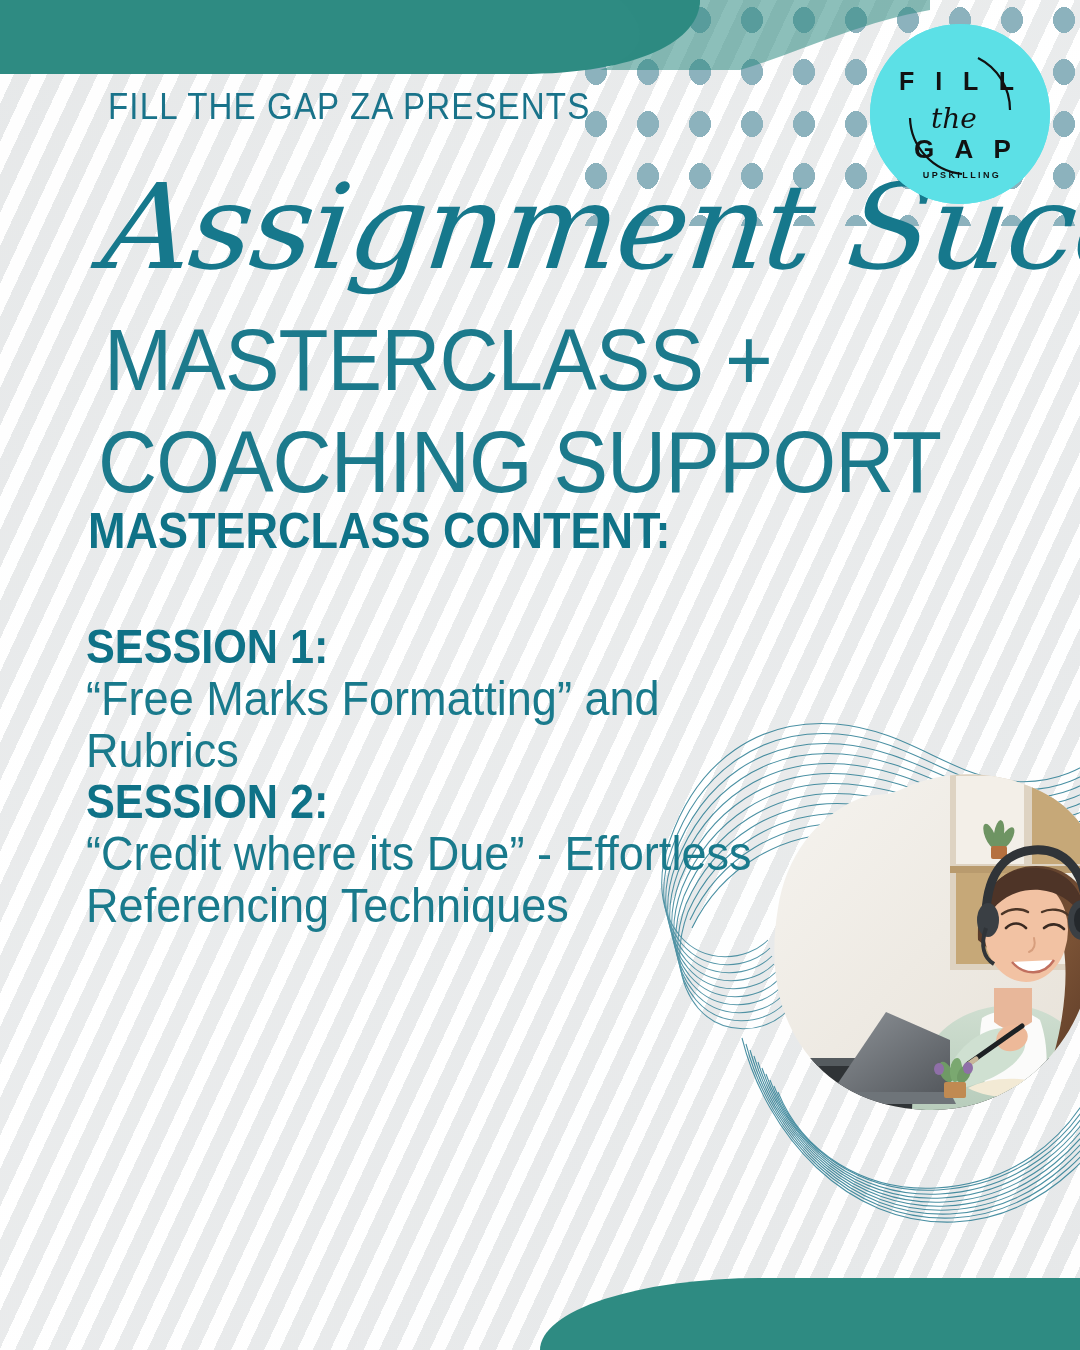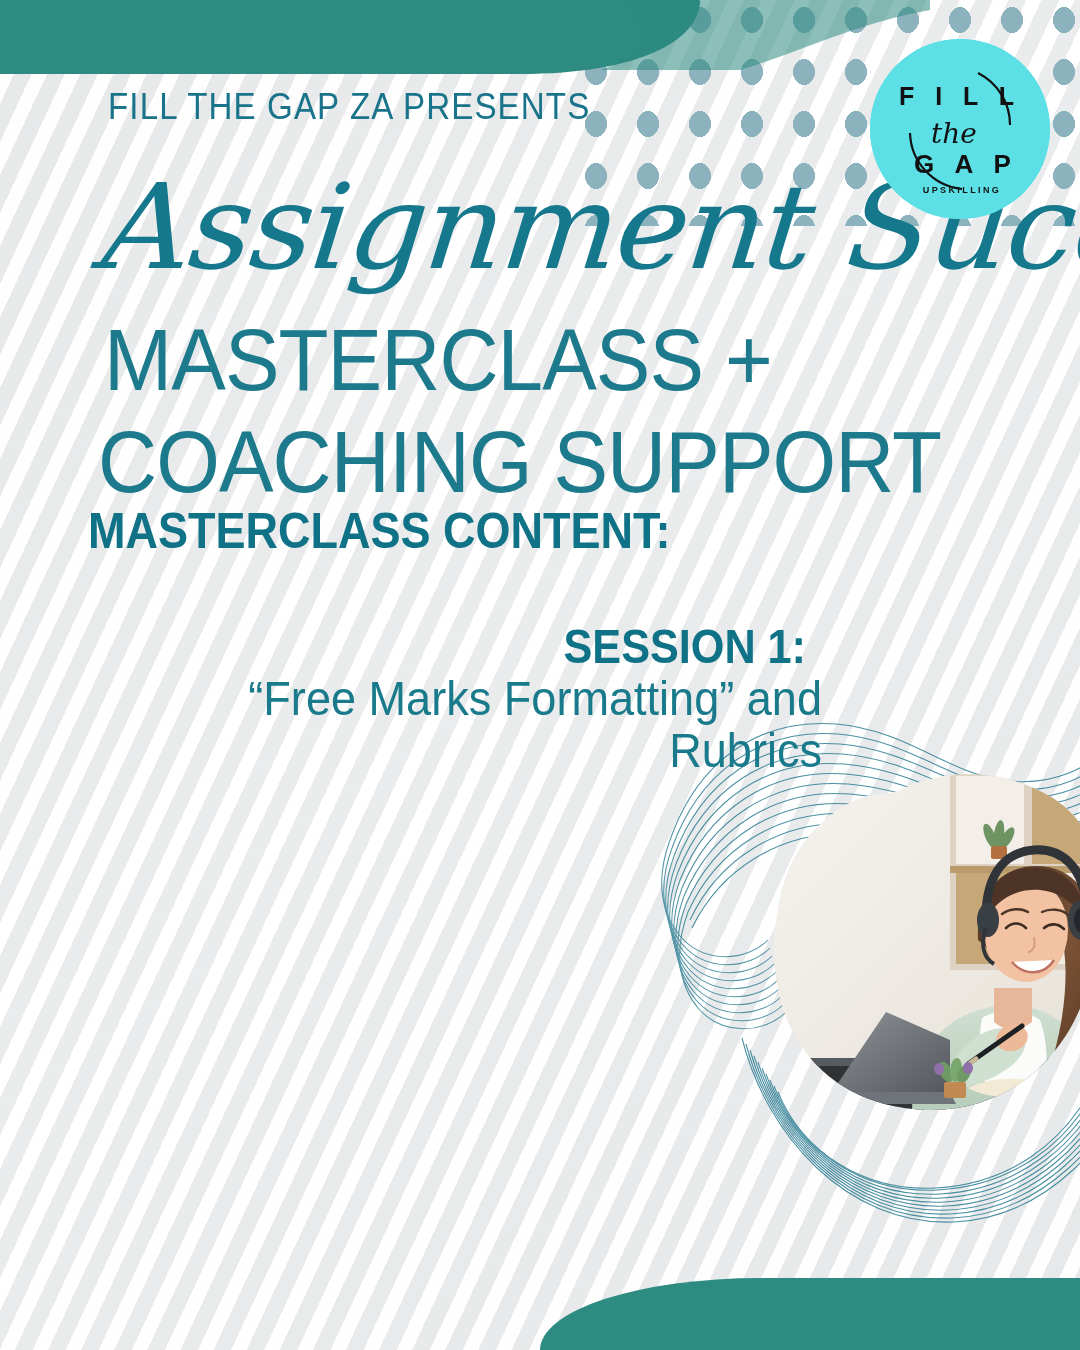--- a/index.html
+++ b/index.html
@@ -49,21 +49,21 @@
   .bottom-teal{
     position:absolute;bottom:0;right:0;
     width:540px;height:72px;
     background:#2e8b82;
     border-top-left-radius:220px 72px;
     z-index:6;
   }
 
   
   .logo{
-    position:absolute;top:39px;right:30px;
+    position:absolute;top:24px;right:30px;
     width:180px;height:180px;border-radius:50%;
     background:#5ce0e6;
     z-index:5;
   }
   .logo svg{display:block;width:180px;height:180px;}
 
   
   .photo-wrap{
     position:absolute;top:640px;right:-30px;
     width:460px;height:600px;
@@ -129,21 +129,21 @@
     line-height:1.06;
     transform:scaleX(0.90);transform-origin:left center;
     white-space:nowrap;
   }
   .s-body{
     color:#197a8c;font-weight:400;font-size:49px;
     line-height:1.06;
     transform:scaleX(0.92);transform-origin:left center;
   }
   .s-body sup{font-size:0.55em;vertical-align:super;line-height:0;}
-  .s-block{margin-bottom:0px;text-align:right;}
+  .s-block{margin-bottom:0px;}
 </style>
 </head>
 <body>
 
 <div class="poster">
 
   <div class="dotgrid"></div>
 
   <div class="top-teal"></div>
   <svg class="top-teal-2" viewBox="0 0 930 74" preserveAspectRatio="none">
@@ -335,17 +335,21 @@
 
     <div class="h2">MASTERCLASS CONTENT:</div>
 
     <div class="sessions">
 
       <div class="s-block">
         <div class="s-title">SESSION 1:</div>
         <div class="s-body">“Free Marks Formatting” and Rubrics</div>
       </div>
 
+      <div class="s-block">
+        <div class="s-title">SESSION 2:</div>
+        <div class="s-body">“Credit where its Due” - Effortless Referencing Techniques</div>
+      </div>
 
 
     </div>
   </div>
 </div>
 
 </body></html>

